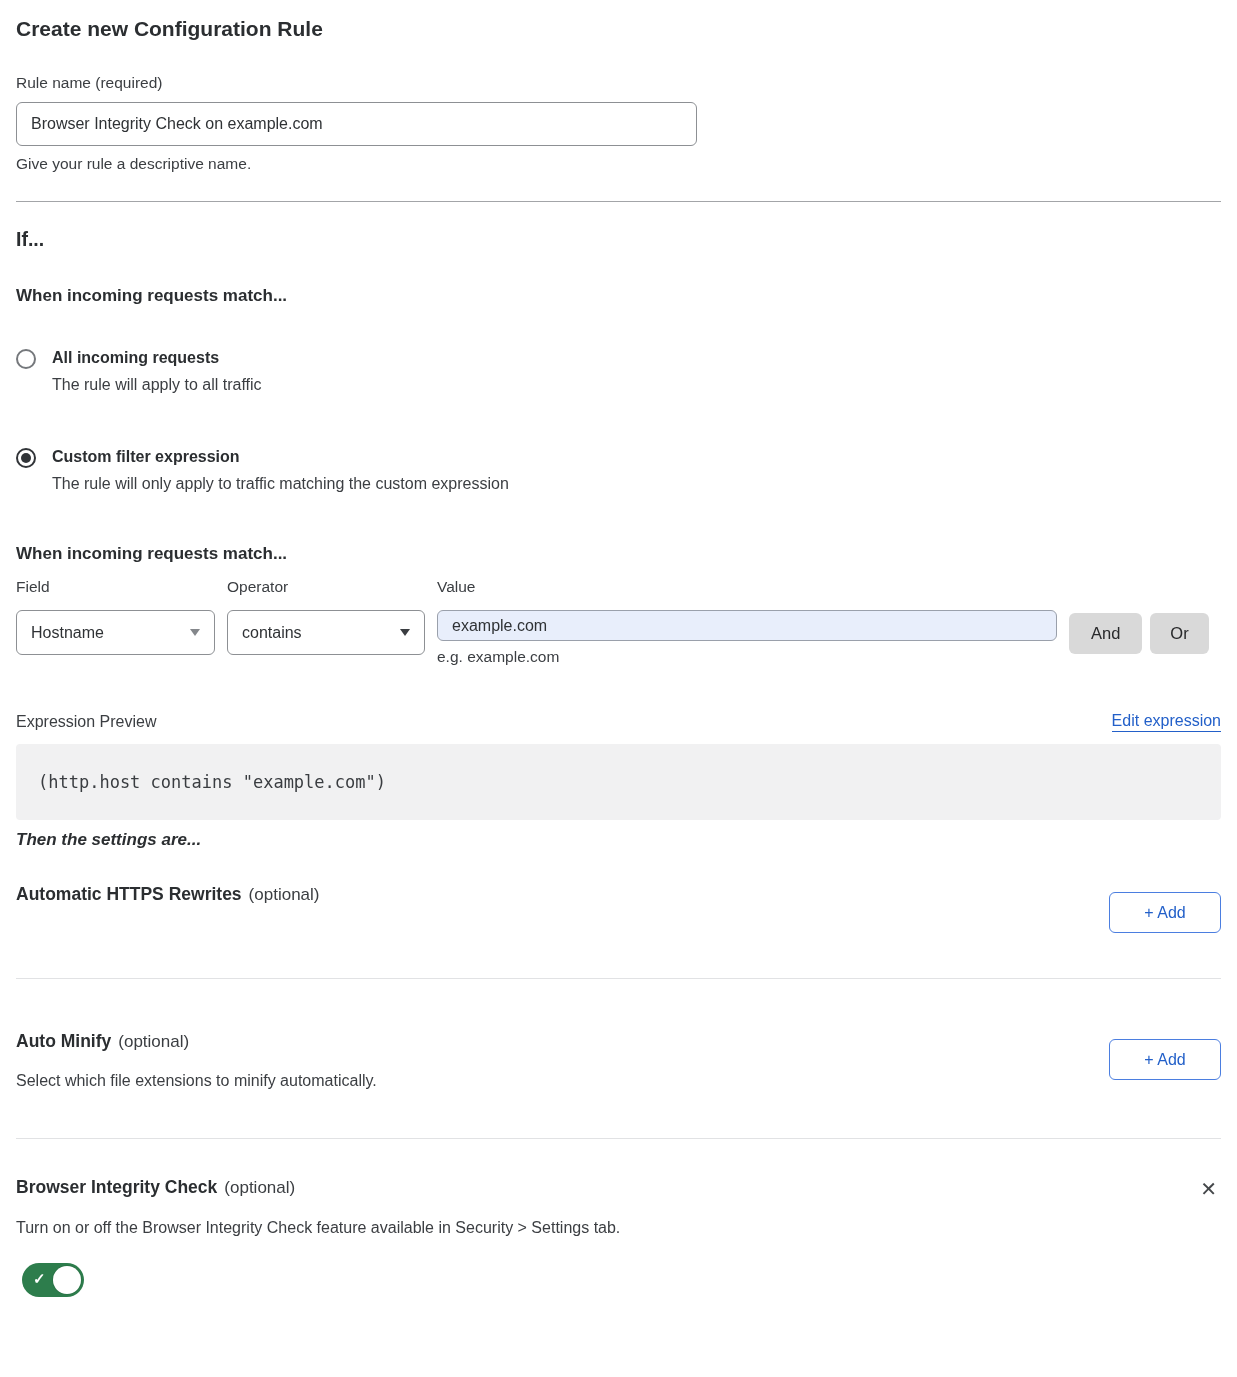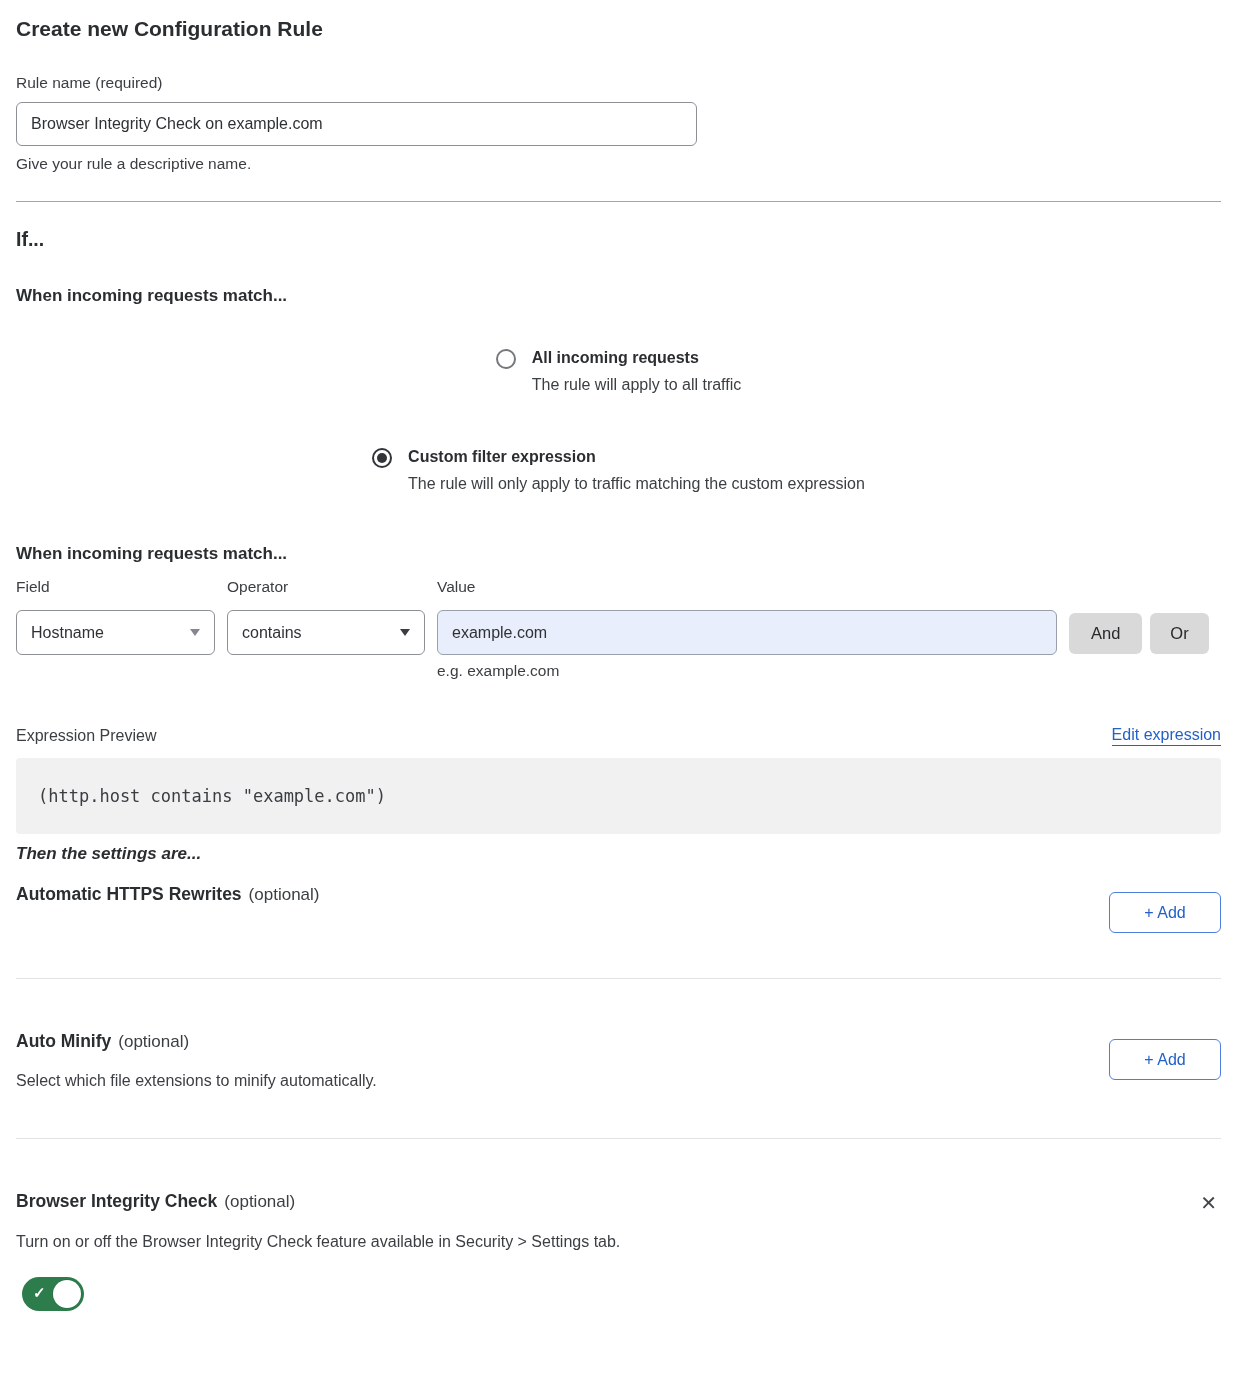--- a/index.html
+++ b/index.html
@@ -23,21 +23,21 @@
   }
   .helper-text { font-size: 15.5px; line-height: 18px; color: #3b3e42; margin-top: 9px; }
 
   .divider-strong { border: none; border-top: 1px solid #a3a5a8; margin-top: 28px; }
   .divider-light  { border: none; border-top: 1px solid #e1e2e4; }
 
   h2.if-heading { font-size: 19.5px; line-height: 24px; font-weight: bold; color: #2b2e31; margin-top: 25px; }
   h3.sub-heading { font-size: 17px; line-height: 21px; font-weight: bold; color: #2b2e31; }
   .mt-34 { margin-top: 34px; } .mt-49 { margin-top: 49px; } .mt-27 { margin-top: 9px; font-style: italic; }
 
-  .radio-option { display: flex; gap: 16px; cursor: pointer; justify-content: center; }
+  .radio-option { display: flex; gap: 16px; cursor: pointer; }
   .radio-option.first { margin-top: 42px; }
   .radio-option.second { margin-top: 52px; }
   .radio-circle {
     flex: 0 0 auto; width: 20px; height: 20px; margin-top: 1px;
     border: 2px solid #75787c; border-radius: 50%; position: relative; background: #fff;
   }
   .radio-circle.checked { border-color: #313438; }
   .radio-circle.checked::after {
     content: ""; position: absolute; left: 3px; top: 3px; width: 10px; height: 10px;
     border-radius: 50%; background: #313438;
@@ -51,21 +51,21 @@
   .control {
     height: 45px; border: 1px solid #8d9094; border-radius: 6px;
     display: flex; align-items: center; padding: 0 14px; font-size: 16px; color: #2f3235;
     background: #fff;
   }
   .select { justify-content: space-between; cursor: pointer; }
   .w-field { width: 199px; } .w-operator { width: 198px; } .w-value { width: 620px; }
   .caret { width: 0; height: 0; border-left: 5px solid transparent; border-right: 5px solid transparent; border-top: 7px solid #3a3d41; }
   .caret.gray { border-top-color: #84878b; }
   .value-input {
-    width: 100%; height: 45px; border: 1px solid #9aa0ab; border-radius: 6px;
+    width: 100%; height: 31px; border: 1px solid #9aa0ab; border-radius: 6px;
     background: #e8eefb; padding: 0 14px; font-size: 16px; color: #2f3235;
     font-family: "Liberation Sans", sans-serif; outline: none;
   }
   .eg-helper { font-size: 15.5px; line-height: 18px; color: #3b3e42; margin-top: 7px; }
   .andor-wrap { display: flex; gap: 8px; margin-top: 35px; }
   .btn-gray {
     height: 41px; border: none; border-radius: 6px; background: #d9d9d9;
     font-size: 16.5px; color: #28292b; font-family: "Liberation Sans", sans-serif;
     padding: 0 22px; cursor: pointer;
   }
@@ -85,21 +85,21 @@
   .setting-row { display: flex; justify-content: space-between; align-items: flex-start; }
   .setting-title-row { display: flex; align-items: baseline; gap: 7px; }
   .setting-title { font-size: 17.5px; line-height: 21px; font-weight: bold; color: #2b2e31; }
   .setting-optional { font-size: 17px; color: #3b3e42; }
   .setting-desc { font-size: 16px; line-height: 20px; color: #3b3e42; margin-top: 19px; }
   .btn-add {
     width: 112px; height: 41px; margin-top: 8px; flex: 0 0 auto;
     background: #fff; border: 1px solid #4b7ee0; border-radius: 6px;
     color: #2360c9; font-size: 16px; font-family: "Liberation Sans", sans-serif; cursor: pointer;
   }
-  .mt-setting1 { margin-top: 20px; } .mt-setting2 { margin-top: 52px; } .mt-setting3 { margin-top: 52px; }
+  .mt-setting1 { margin-top: 34px; } .mt-setting2 { margin-top: 52px; } .mt-setting3 { margin-top: 38px; }
   .div-after-1 { margin-top: 45px; } .div-after-2 { margin-top: 47px; }
 
   .close-btn {
     font-size: 20px; line-height: 20px; color: #44474a; cursor: pointer;
     background: none; border: none; padding: 0 4px; margin-top: 2px;
     font-family: "DejaVu Sans", sans-serif;
   }
 
   .toggle { width: 62px; height: 34px; border-radius: 17px; background: #c6c9cc; position: relative; margin-top: 25px; margin-left: 6px; cursor: pointer; border: none; display: block; }
   .toggle.on { background: #2d7d4c; }

